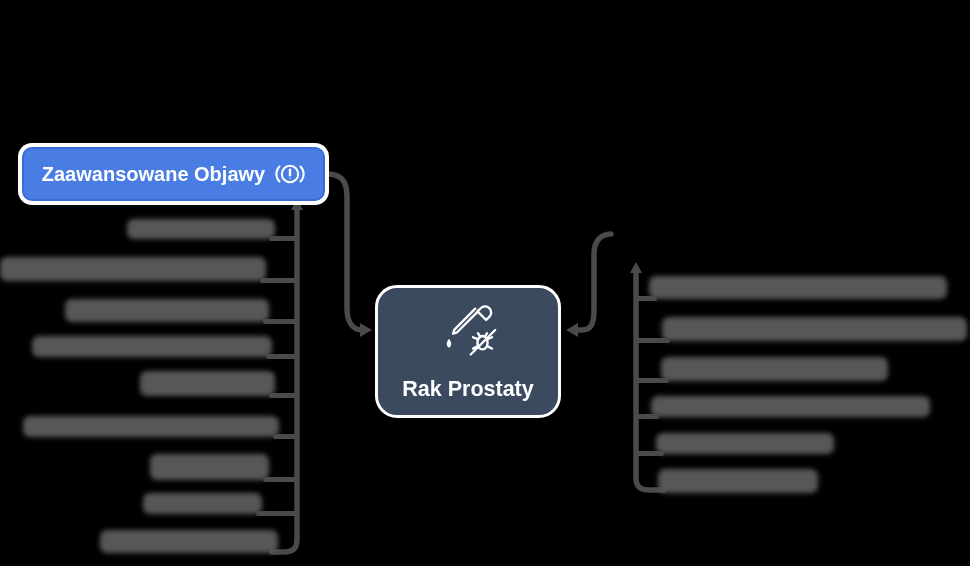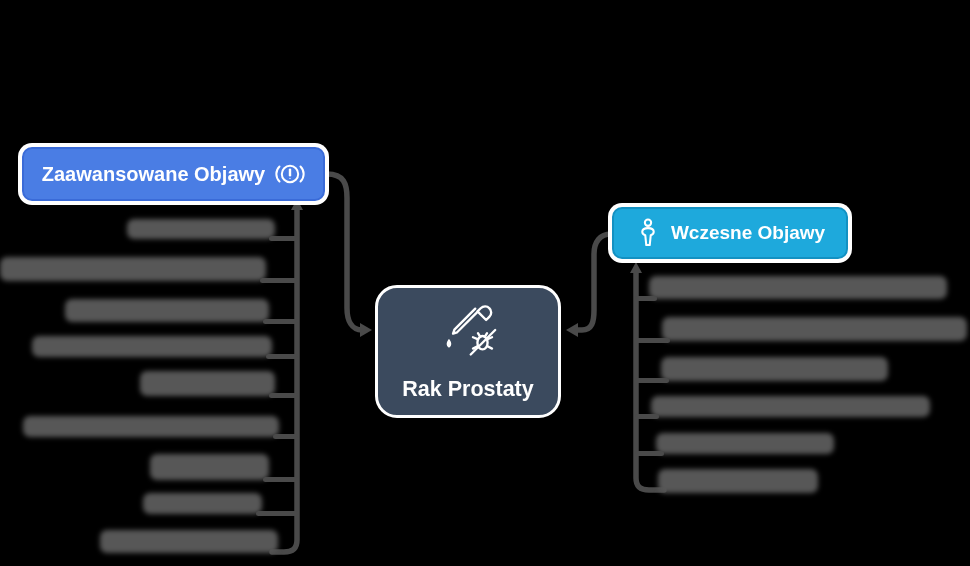--- a/index.html
+++ b/index.html
@@ -85,29 +85,20 @@
       <svg width="30" height="26" viewBox="0 0 30 24" fill="none" stroke="#ffffff" stroke-width="2" stroke-linecap="round">
         <path d="M4.5 4.5 a10.5 10.5 0 0 0 0 15"></path>
         <path d="M25.5 4.5 a10.5 10.5 0 0 1 0 15"></path>
         <circle cx="15" cy="12" r="8.2"></circle>
         <line x1="15" y1="7.6" x2="15" y2="13.2" stroke-width="2.4"></line>
         <circle cx="15" cy="16.4" r="0.6" fill="#ffffff" stroke="none"></circle>
       </svg>
     </span>
   </div>
 
-  <div class="node node-early">
-    <span class="icon">
-      <svg width="26" height="30" viewBox="0 0 24 27" fill="none" stroke="#ffffff" stroke-width="1.9" stroke-linecap="round" stroke-linejoin="round">
-        <circle cx="12" cy="4" r="2.9"></circle>
-        <path d="M12 9 c-3.1 0 -5.3 1.4 -5.3 3.4 c0 1.6 1.3 2.8 2.8 3.2 l0.9 9 h3.2 l0.9 -9 c1.5 -0.4 2.8 -1.6 2.8 -3.2 c0 -2 -2.2 -3.4 -5.3 -3.4 z"></path>
-      </svg>
-    </span>
-    <span>Wczesne Objawy</span>
-  </div>
 
   <div class="node node-center">
     <span class="icon">
       <svg width="68" height="58" viewBox="0 0 72 64" fill="none" stroke="#ffffff" stroke-width="2.6" stroke-linecap="round" stroke-linejoin="round">
         <path d="M50 8 c2.8 -2.8 7.2 -2.8 9.5 0 c2.8 2.3 2.8 6.7 0 9.5 l-3.5 3.5 -9.5 -9.5 z"></path>
         <path d="M47 11.5 L24 34.5 l-4.5 1.5 1.5 -4.5 L44 8.5"></path>
         <path d="M15 43 c-2.2 3.2 -2.2 6 0 7.6 c2.2 -1.6 2.2 -4.4 0 -7.6 z" fill="#ffffff" stroke-width="1.6"></path>
         <ellipse cx="52" cy="46" rx="5.6" ry="7.4"></ellipse>
         <path d="M46.5 42 l-5 -2 M46.5 50 l-5 2.5 M57.5 42 l5 -2 M57.5 50 l5 2.5 M49.5 39.5 l-2.5 -4 M54.5 39.5 l2.5 -4"></path>
         <path d="M39 59 L66 32"></path>

